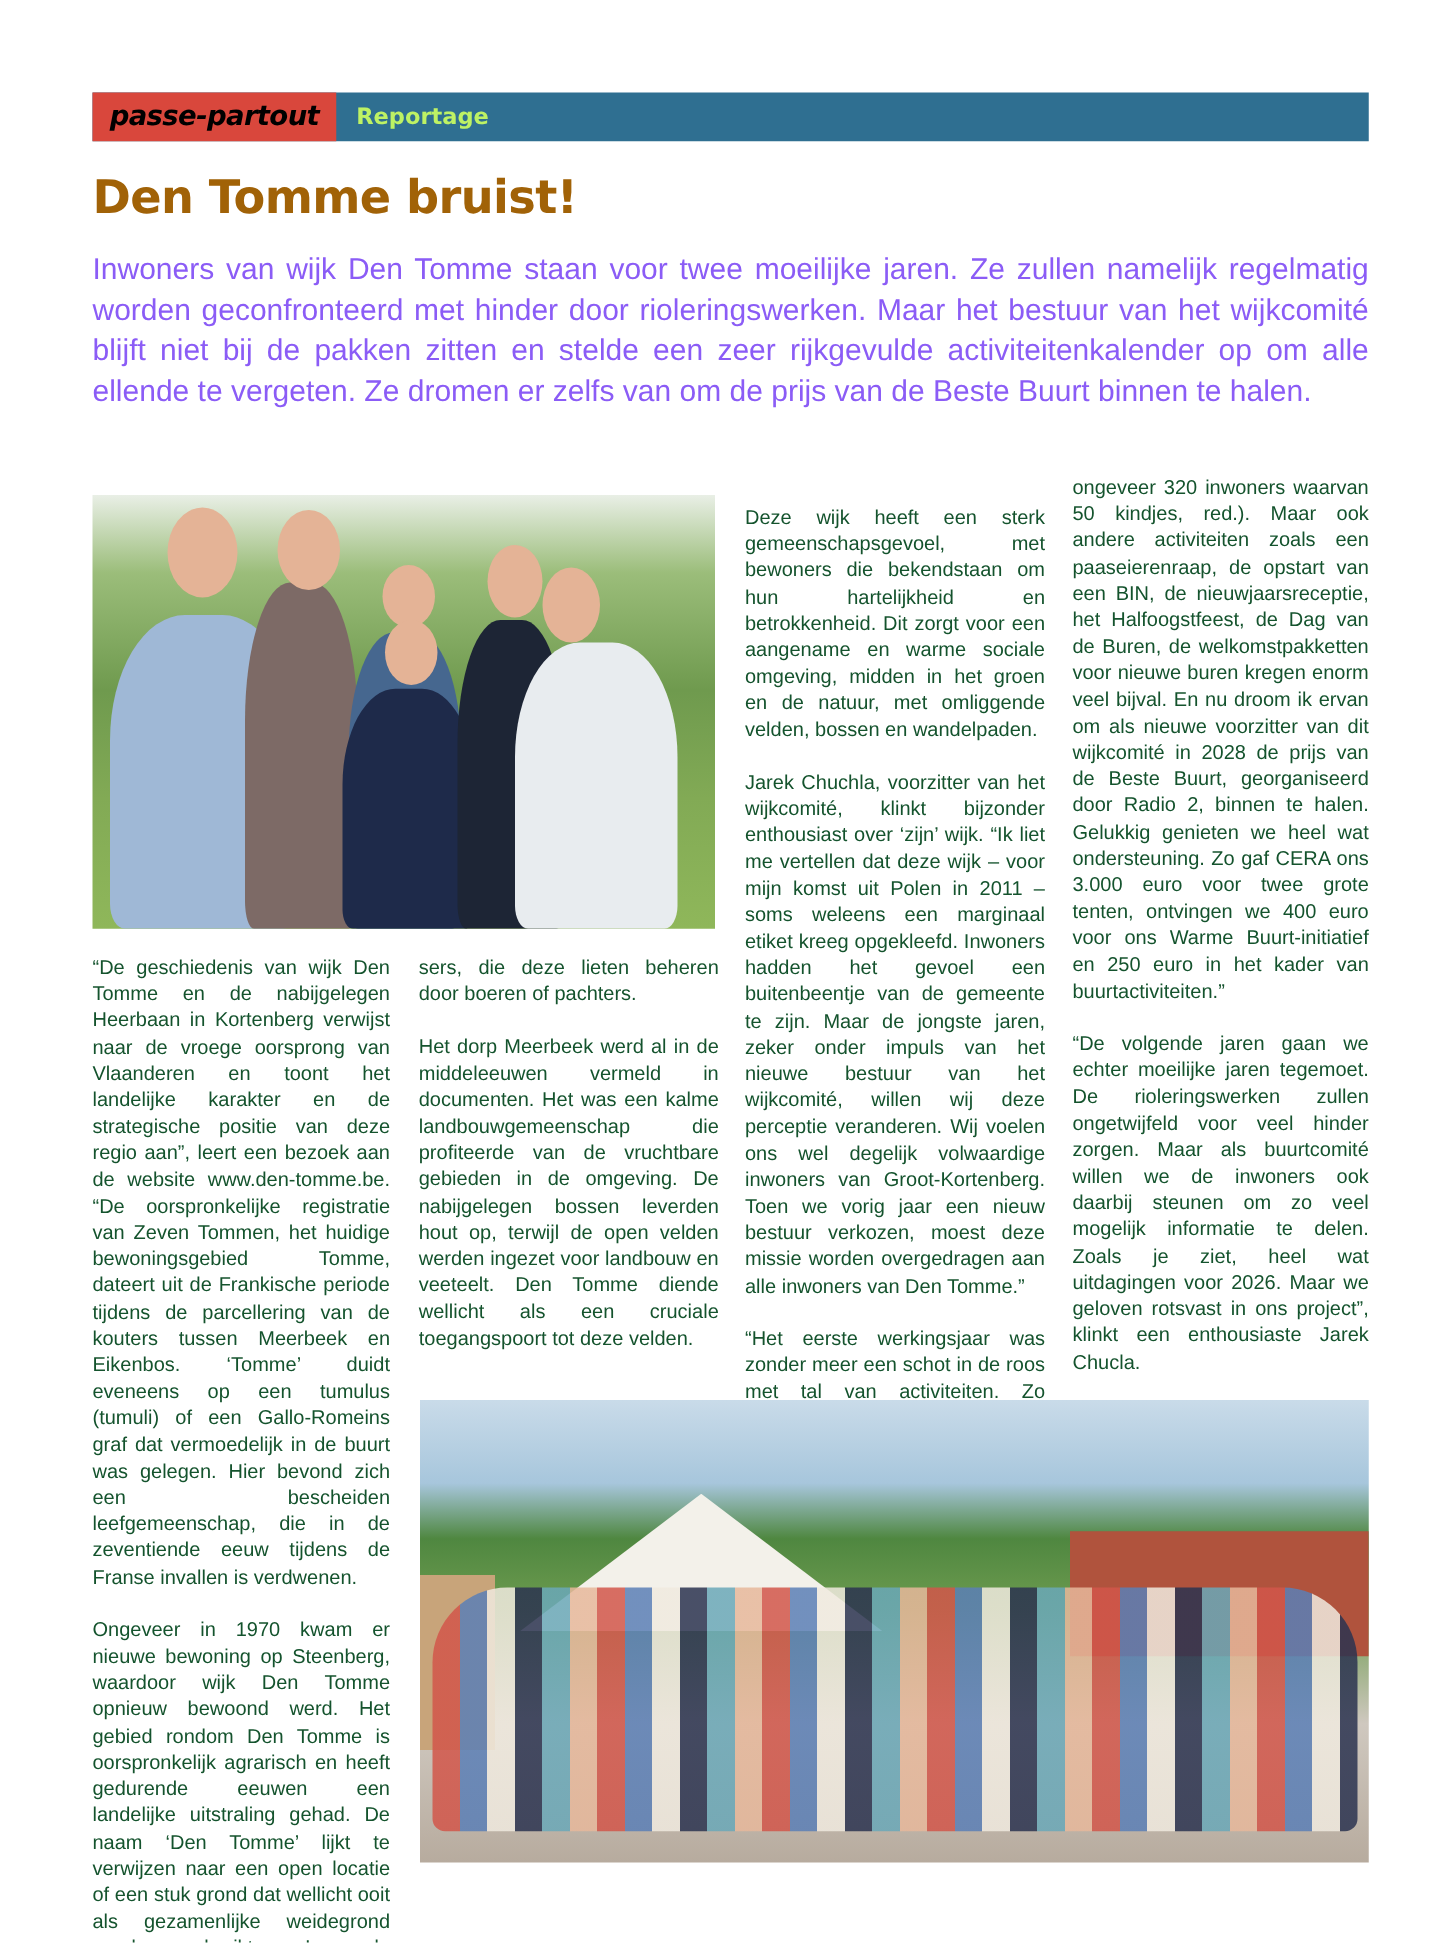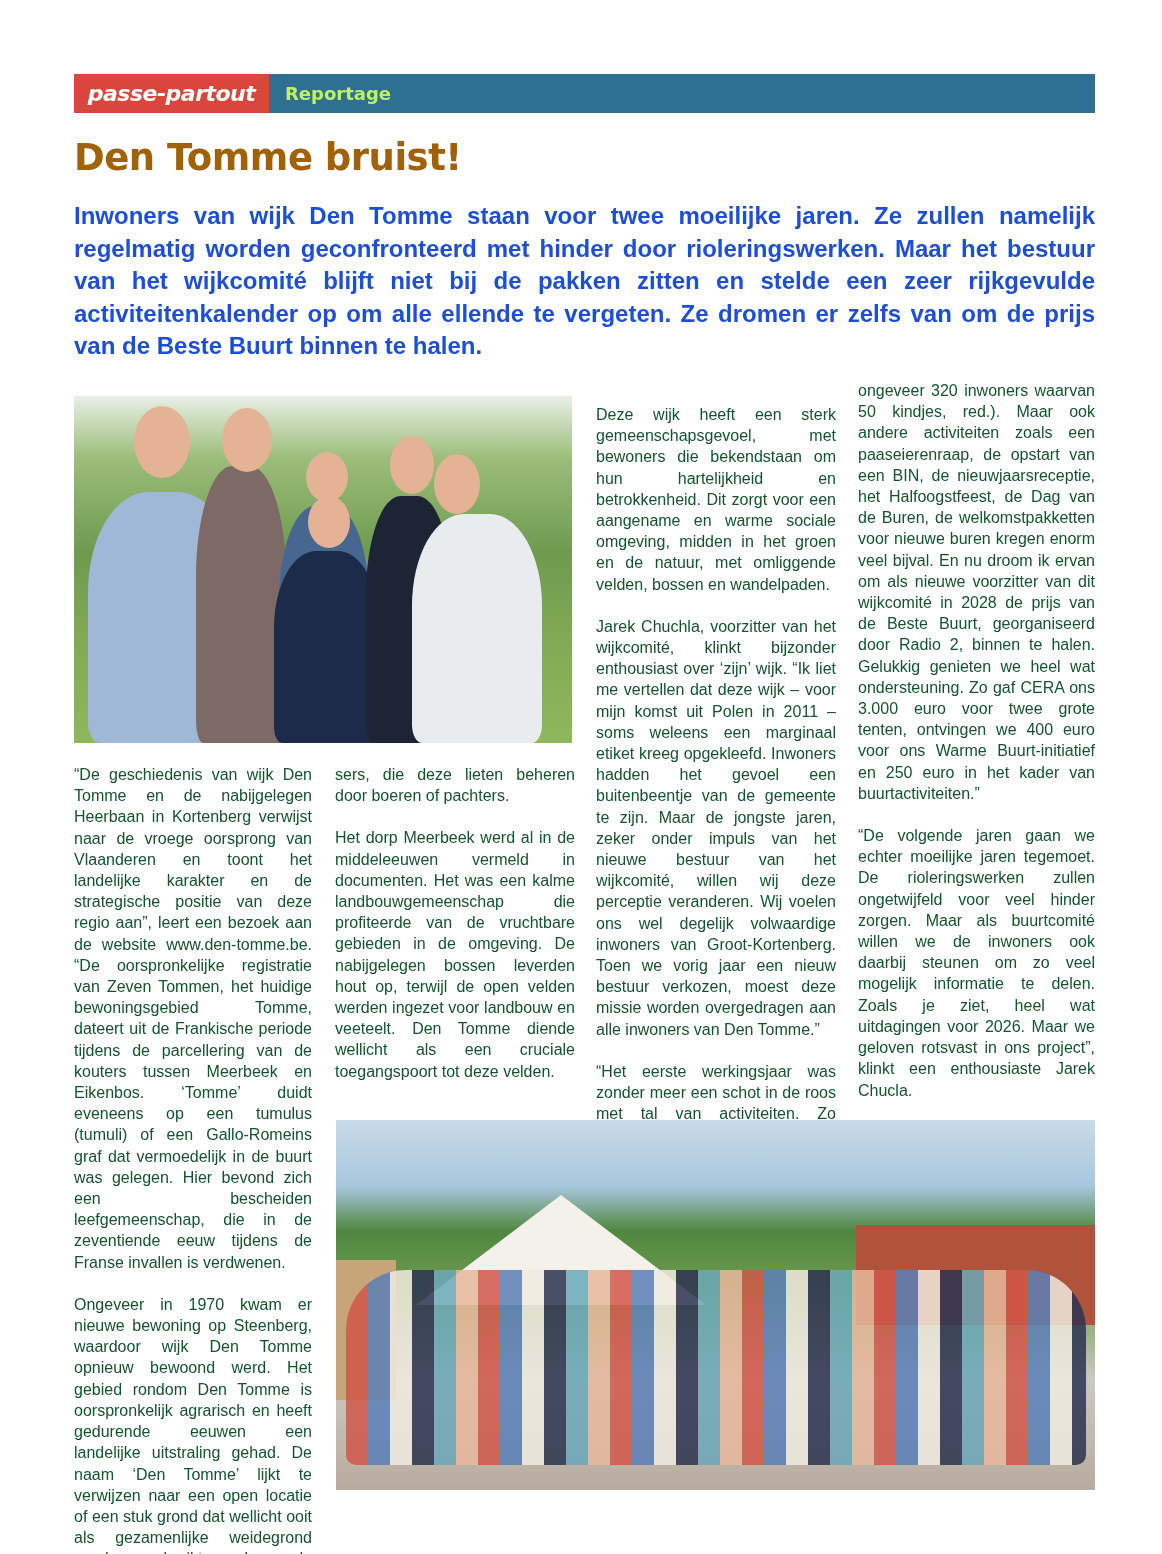--- a/index.html
+++ b/index.html
@@ -1,25 +1,25 @@
 <!DOCTYPE html>
 <html><head>
 <meta charset="utf-8">
 <style>
   html, body { margin: 0; padding: 0; background: #ffffff; }
   body { width: 1162px; height: 1554px; position: relative; overflow: hidden; font-family: "DejaVu Sans", sans-serif; color: #1a1a1a; }
 
   .header-bar { position: absolute; left: 74px; top: 74px; width: 1021px; height: 39px; background: #2f6f91; display: flex; align-items: stretch; }
   .brand { background: #d9473c; width: 195px; display: flex; align-items: center; justify-content: center; }
-  .brand span { color: #ffffff; font-family: "DejaVu Sans", sans-serif; font-weight: bold; font-style: italic; font-size: 22px; letter-spacing: -0.5px; }
+  .brand span { color: #000000; font-family: "DejaVu Sans", sans-serif; font-weight: bold; font-style: italic; font-size: 22px; letter-spacing: -0.5px; }
   .section-label { color: #bef264; font-weight: bold; font-size: 18px; display: flex; align-items: center; padding-left: 16px; }
 
   .headline { position: absolute; left: 74px; top: 136px; margin: 0; font-family: "DejaVu Sans", sans-serif; font-weight: bold; font-size: 37px; color: #a16207; letter-spacing: -0.5px; }
 
-  .lead { position: absolute; left: 74px; top: 200px; width: 1021px; margin: 0; font-family: "Liberation Sans", sans-serif; font-weight: bold; font-size: 24px; line-height: 32.5px; color: #1d4ed8; text-align: justify; }
+  .lead { position: absolute; left: 74px; top: 200px; width: 1021px; margin: 0; font-family: "Liberation Sans", sans-serif; font-weight: normal; font-size: 24px; line-height: 32.5px; color: #8b5cf6; text-align: justify; }
 
   .photo { position: absolute; overflow: hidden; }
   .photo-top { left: 74px; top: 396px; width: 498px; height: 347px; background: linear-gradient(180deg, #e9efe6 0%, #9bbd7a 18%, #6f9a4e 45%, #82aa55 70%, #8fb75a 100%); }
   .photo-bottom { left: 336px; top: 1120px; width: 759px; height: 370px; background: linear-gradient(180deg, #c9dbe9 0%, #a7c6dc 18%, #4f8740 30%, #6d9b4f 45%, #cfc8bf 70%, #b7ab9e 100%); }
 
   .person { position: absolute; border-radius: 40% 40% 8% 8%; }
   .head { position: absolute; border-radius: 50%; background: #e4b396; }
 
   .col { position: absolute; font-family: "Liberation Sans", sans-serif; font-size: 16px; line-height: 21.2px; color: #14532d; text-align: justify; hyphens: manual; }
   .col p { margin: 0 0 21px 0; }

